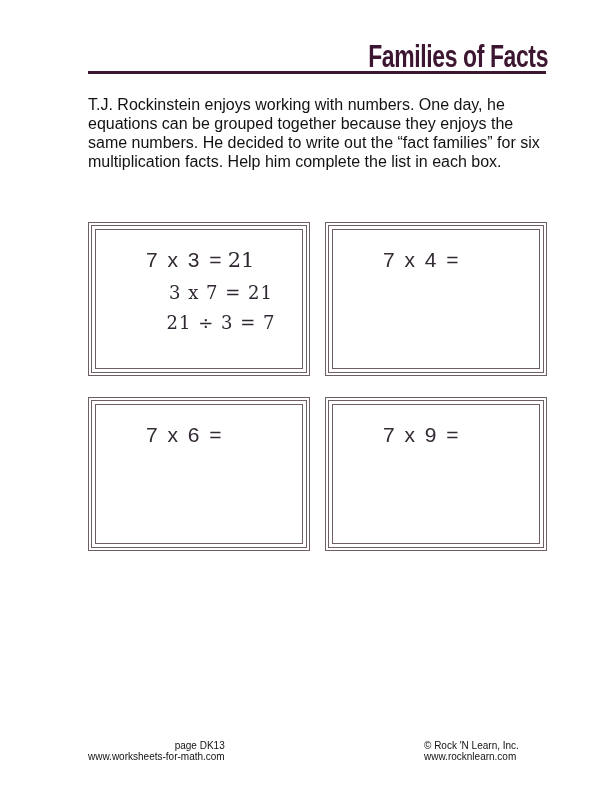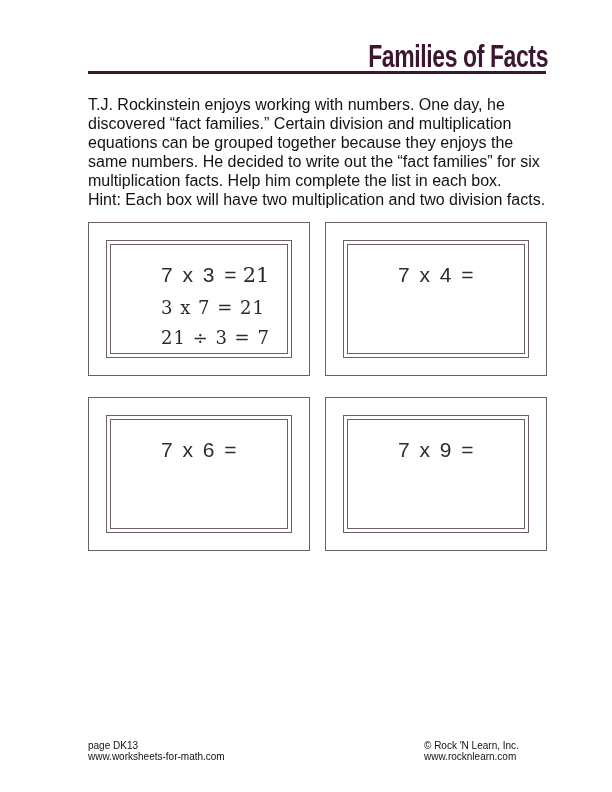--- a/index.html
+++ b/index.html
@@ -31,68 +31,66 @@
   }
   .intro-line { white-space:nowrap; }
 
   
   .grid {
     position:absolute; left:88px; top:222px;
     display:grid; grid-template-columns:222px 222px;
     grid-auto-rows:154px; column-gap:15px; row-gap:21px;
   }
   .fact-box {
-    border:1px solid #6e5e66; padding:17px; height:100%;
+    border:1px solid #6e5e66; padding:2px; height:100%;
     background:#ffffff;
   }
   .bx-mid {
     border:1px solid #6e5e66; padding:3px; height:100%;
   }
   .bx-in {
     border:1px solid #6e5e66; height:100%;
     padding:13px 6px 0 50px;
   }
   .eq { white-space:nowrap; color:#342a33; }
   .eq.first { line-height:33px; }
   .printed {
     font-family:"Liberation Sans", sans-serif;
     font-size:21px; letter-spacing:2px; color:#342a33;
   }
   .hand {
     font-family:"DejaVu Serif", serif;
     color:#2e2630;
   }
   .eq.first .hand { font-size:21px; margin-left:4px; }
-  .eq.work { font-size:18px; line-height:30px; letter-spacing:1px; }
+  .eq.work { font-size:18px; line-height:30px; letter-spacing:1px;text-align:center; }
 
   
   .footer-left {
     position:absolute; left:88px; top:740px;
-    font-size:10px; line-height:11px; color:#121212;
+    font-size:10px; line-height:11px; color:#121212;text-align:right;
   }
   .footer-right {
     position:absolute; left:424px; top:740px;
     font-size:10px; line-height:11px; color:#121212;
   }
 </style>
 </head>
 <body>
 
 <div class="page">
 
   <h1 class="title">Families of Facts</h1>
   <div class="title-rule"></div>
 
   <div class="intro">
     <div class="intro-line">T.J. Rockinstein enjoys working with numbers. One day, he</div>
-    <div class="intro-line">discovered “fact families.” Certain division and multiplication</div>
     <div class="intro-line">equations can be grouped together because they enjoys the</div>
     <div class="intro-line">same numbers. He decided to write out the “fact families” for six</div>
     <div class="intro-line">multiplication facts. Help him complete the list in each box.</div>
-    <div class="intro-line">Hint: Each box will have two multiplication and two division facts.</div>
   </div>
 
   <div class="grid">
 
     <div class="fact-box">
       <div class="bx-mid">
         <div class="bx-in">
           <div class="eq first">
             <span class="printed">7 x 3 =</span><span class="hand">21</span>
           </div>

